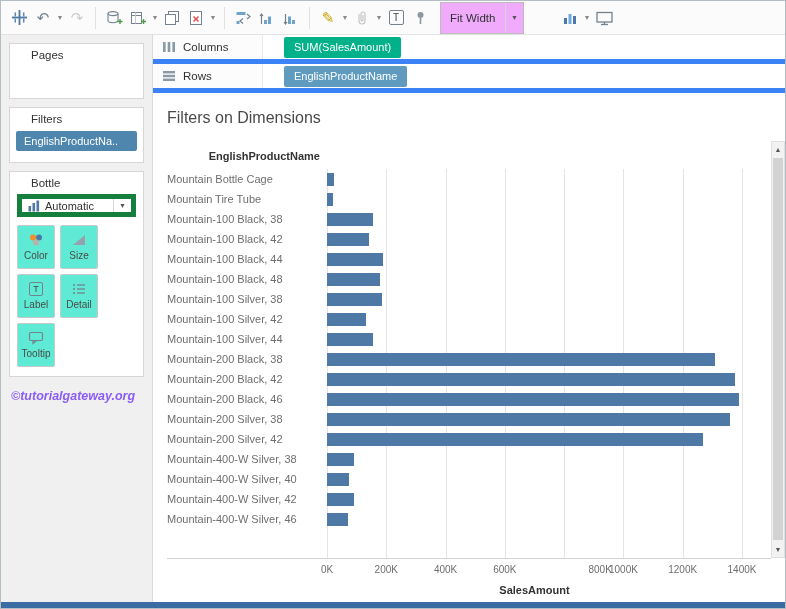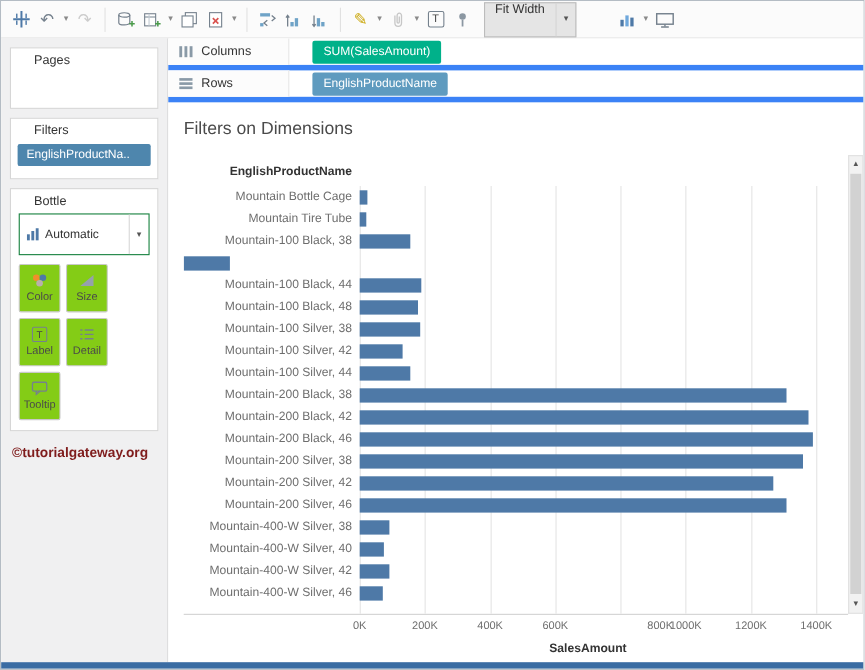--- a/index.html
+++ b/index.html
@@ -9,42 +9,42 @@
             display:flex; flex-direction:column; overflow:hidden; position:relative; }
 
   
   .toolbar { flex:0 0 34px; background:#fbfbfb; border-bottom:1px solid #e3e3e3;
              display:flex; align-items:center; padding:0 6px; }
   .tb-btn { height:26px; min-width:24px; display:flex; align-items:center; justify-content:center;
             border-radius:2px; color:#75818d; font-size:15px; padding:0 3px; }
   .tb-caret { font-size:7px; color:#8a8a8a; width:10px; height:26px; display:flex; align-items:center; justify-content:center; }
   .tb-sep { width:1px; height:22px; background:#e1e1e1; margin:0 6px; }
   .disabled { color:#cccccc !important; }
-  .fit-select { display:flex; height:32px; border:1px solid #bcbcbc; background:#e5e5e5; margin:0 8px; }
+  .fit-select { display:flex; align-items:center; height:32px; border:1px solid #bcbcbc; background:#f0abfc; margin:0 8px; }
   .fit-select .txt { padding:0 9px; font-size:11.5px; color:#333; min-width:64px; }
   .fit-select .arrow { width:18px; height:100%; border-left:1px solid #d5d5d5; display:flex; align-items:center; justify-content:center; font-size:7px; color:#555; }
 
   
   .bodyrow { flex:1; display:flex; min-height:0; }
 
   
   .sidebar { flex:0 0 152px; background:#f0f0f1; border-right:1px solid #dadada; padding:8px; }
   .card { background:#fff; border:1px solid #d6d6d6; margin-bottom:8px; }
   .card-label { font-size:11.5px; color:#333; padding:5px 21px 3px; }
   .pages-card { height:56px; }
   .filters-card { height:56px; }
   .pill { height:20px; border-radius:2px; color:#fff; font-size:11px; display:flex; align-items:center;
           padding:0 8px; white-space:nowrap; overflow:hidden; }
   .filter-pill { margin:3px 6px 0; }
-  .mark-dd { margin:2px 7px 8px; height:38px; border:1px solid #15803d; background:#fff;
+  .mark-dd { margin:2px 7px 8px; height:23px; border:5px solid #15803d; background:#fff;
              display:flex; align-items:center; font-size:11px; color:#333; gap:5px; padding-left:6px; }
   .mark-dd .ddarrow { margin-left:auto; width:18px; align-self:stretch; border-left:1px solid #d8d8d8;
                       display:flex; align-items:center; justify-content:center; font-size:7px; color:#555; }
   .marks-grid { display:flex; flex-wrap:wrap; gap:5px; padding:0 7px 9px; }
-  .mark-btn { width:38px; height:44px; border:1px solid #c9c9c9; border-radius:2px; background:#84cc16;
+  .mark-btn { width:38px; height:44px; border:1px solid #c9c9c9; border-radius:2px; background:#5eead4;
               display:flex; flex-direction:column; align-items:center; justify-content:center; gap:3px; }
   .mark-btn .mlabel { font-size:10px; color:#4a4a4a; }
   .watermark { margin-top:12px; font-size:12.5px; font-weight:bold; white-space:nowrap; padding-left:2px; }
 
   
   .main { flex:1; display:flex; flex-direction:column; min-width:0; background:#fff; }
   .shelf { flex:0 0 29px; display:flex; border-bottom:5px solid #3b82f6; }
   .shelf-label { flex:0 0 110px; display:flex; align-items:center; gap:7px; padding:0 9px;
                  border-right:1px solid #e8e8e8; font-size:11.5px; color:#333; background:#fcfcfc; }
   .shelf-track { flex:1; display:flex; align-items:center; padding:0 5px; gap:4px; }
@@ -53,21 +53,21 @@
   .sheet { flex:1; display:flex; flex-direction:column; min-height:0; }
   .sheet-title { flex:0 0 48px; padding:16px 0 0 14px; font-size:16px; color:#4a4a4a; }
 
   .chart { flex:0 0 417px; display:flex; padding-left:14px; min-height:0; }
   .viewport { flex:1; min-width:0; display:flex; flex-direction:column; }
   .colhdr { flex:0 0 28px; width:160px; font-size:11px; font-weight:bold; color:#333;
             text-align:right; padding:9px 7px 0 0; white-space:nowrap; }
   .rows-box { flex:0 0 389px; position:relative; overflow:hidden; }
   .gridline { position:absolute; top:0; bottom:0; width:1px; background:#e4e4e4; }
   .crow { display:flex; height:20px; align-items:center; }
-  .clabel { flex:0 0 160px; width:160px; text-align:right; padding-right:7px; font-size:11px;
+  .clabel { flex:0 0 160px; width:160px; text-align:left; padding-right:7px; font-size:11px;
             color:#6e6e6e; white-space:nowrap; overflow:hidden; }
   .cbararea { flex:1; display:flex; align-items:center; position:relative; height:100%; }
   .cbar { height:13px; }
 
   .vscroll { flex:0 0 14px; background:#f2f2f2; border:1px solid #e0e0e0; position:relative; }
   .vs-arrow { height:15px; display:flex; align-items:center; justify-content:center; font-size:7px; color:#555; }
   .vs-arrow.bottom { position:absolute; bottom:0; left:0; right:0; }
   .vs-thumb { position:absolute; left:1px; right:1px; top:16px; bottom:17px; background:#d2d2d2; }
 
   .axis { flex:0 0 46px; position:relative; margin:0 14px; border-top:1px solid #d2d2d2; }
@@ -269,21 +269,21 @@
               <svg width="16" height="14" viewBox="0 0 16 14">
                 <rect x="1.5" y="1.5" width="13" height="8" rx="1.5" fill="none" stroke="#75818d" stroke-width="1.2"></rect>
                 <path d="M5 9.5 L5 12.5 L8.5 9.5" fill="none" stroke="#75818d" stroke-width="1.2"></path>
               </svg>
             </span>
             <span class="mlabel">Tooltip</span>
           </div>
         </div>
       </div>
 
-      <div class="watermark" style="color: #7f1d1d;">©tutorialgateway.org</div>
+      <div class="watermark" style="color: #8b5cf6; font-style: italic;">©tutorialgateway.org</div>
     </div>
 
     <div class="main">
 
       <div class="shelf">
         <div class="shelf-label">
           <span>
             <svg width="14" height="12" viewBox="0 0 14 12">
                 <g fill="#8a9aa7">
               <rect x="1" y="1" width="2.6" height="10"></rect>
@@ -344,20 +344,21 @@
                     <div class="cbar" style="width: 5.92857px; background: rgb(78, 121, 167);"></div>
                   </div>
                 </div>
                 <div class="crow">
                   <div class="clabel">Mountain-100 Black, 38</div>
                   <div class="cbararea">
                     <div class="cbar" style="width: 45.9464px; background: rgb(78, 121, 167);"></div>
                   </div>
                 </div>
                 <div class="crow">
+                  <div class="clabel">Mountain-100 Black, 42</div>
                   <div class="cbararea">
                     <div class="cbar" style="width: 41.5px; background: rgb(78, 121, 167);"></div>
                   </div>
                 </div>
                 <div class="crow">
                   <div class="clabel">Mountain-100 Black, 44</div>
                   <div class="cbararea">
                     <div class="cbar" style="width: 56.3214px; background: rgb(78, 121, 167);"></div>
                   </div>
                 </div>
@@ -406,26 +407,20 @@
                 <div class="crow">
                   <div class="clabel">Mountain-200 Silver, 38</div>
                   <div class="cbararea">
                     <div class="cbar" style="width: 403.143px; background: rgb(78, 121, 167);"></div>
                   </div>
                 </div>
                 <div class="crow">
                   <div class="clabel">Mountain-200 Silver, 42</div>
                   <div class="cbararea">
                     <div class="cbar" style="width: 376.464px; background: rgb(78, 121, 167);"></div>
-                  </div>
-                </div>
-                <div class="crow">
-                  <div class="clabel">Mountain-200 Silver, 46</div>
-                  <div class="cbararea">
-                    <div class="cbar" style="width: 388.321px; background: rgb(78, 121, 167);"></div>
                   </div>
                 </div>
                 <div class="crow">
                   <div class="clabel">Mountain-400-W Silver, 38</div>
                   <div class="cbararea">
                     <div class="cbar" style="width: 26.6786px; background: rgb(78, 121, 167);"></div>
                   </div>
                 </div>
                 <div class="crow">
                   <div class="clabel">Mountain-400-W Silver, 40</div>

